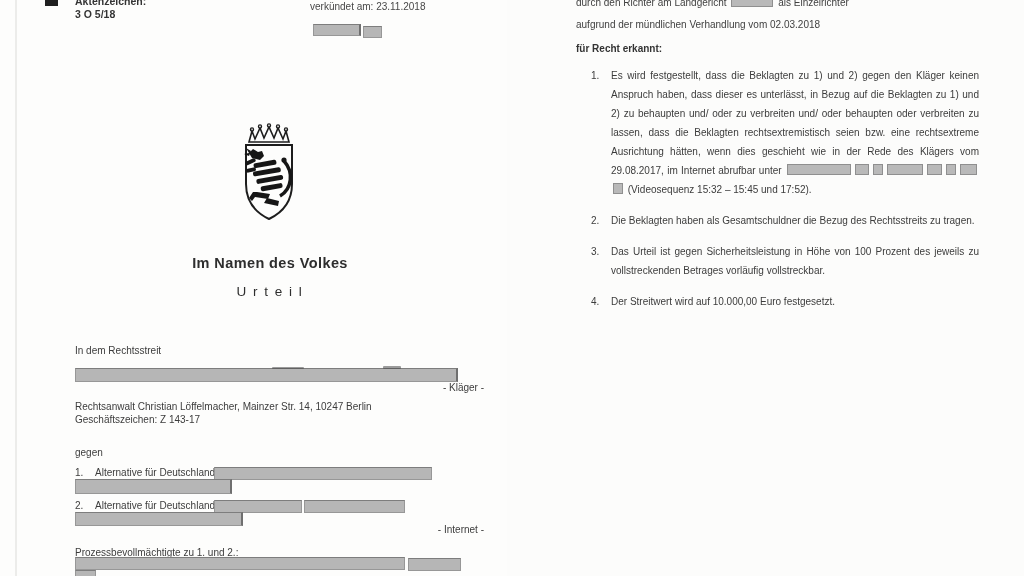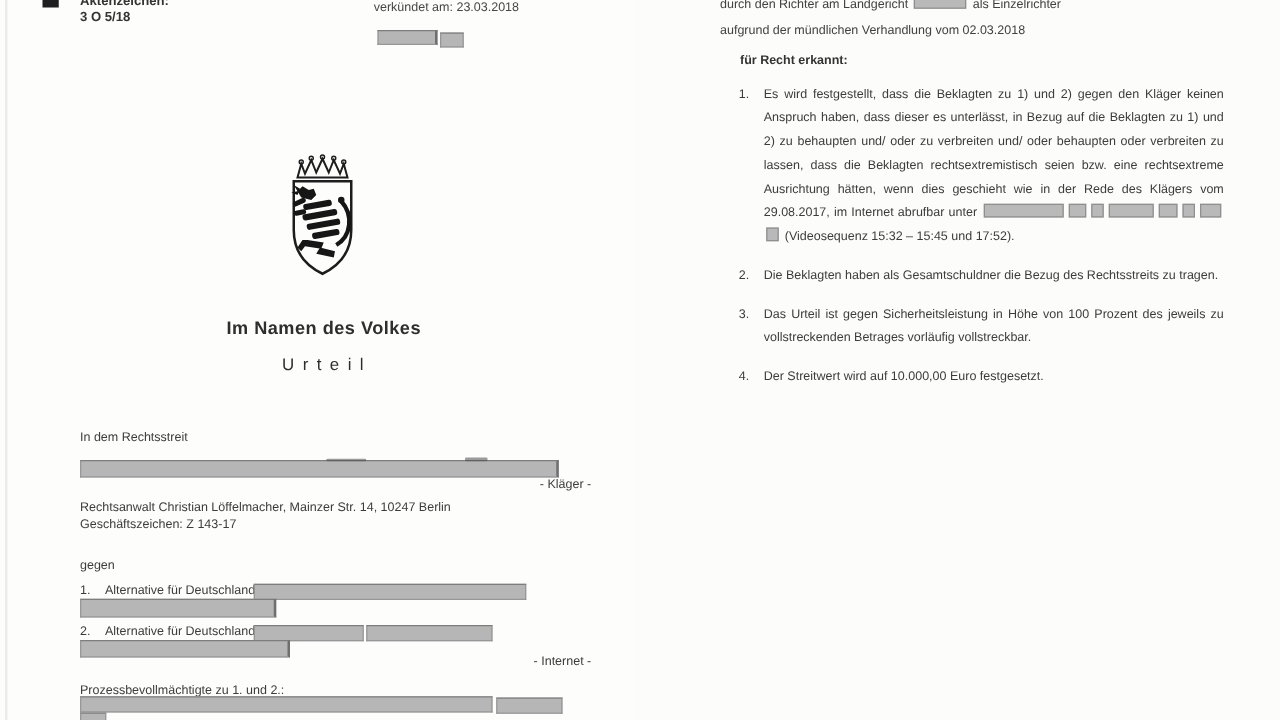--- a/index.html
+++ b/index.html
@@ -1,22 +1,22 @@
 <!DOCTYPE html>
 <html><head>
 <meta charset="utf-8">
 <style>
   html,body{margin:0;padding:0;background:#ffffff;}
   .canvas{position:relative;width:1024px;height:576px;overflow:hidden;
     font-family:"Liberation Sans",sans-serif;color:#3c3c3c;background:#fdfdfc;}
   .page{position:absolute;top:0;height:576px;background:#fdfdfc;}
-  .page-left{left:4px;width:506px;border-left:2px solid #ececea;border-right:1px solid #d9d9d6;padding-left:23px;}
+  .page-left{left:15px;width:506px;border-left:2px solid #ececea;border-right:1px solid #d9d9d6;padding-left:23px;}
   .page-right{left:507px;width:517px;background:#fcfcfb;}
   .abs{position:absolute;}
-  .b{font-weight:bold;margin-left:16px;}
+  .b{font-weight:bold;}
   .t10{font-size:10px;line-height:12.5px;}
   .t10g{font-size:10px;color:#474747;}
   .t11b{font-size:10.5px;font-weight:bold;color:#343434;}
   .title{font-size:14.5px;font-weight:bold;color:#2e2e2e;letter-spacing:.4px;}
   .subtitle{font-size:13.5px;font-weight:normal;color:#2e2e2e;letter-spacing:1.5px;}
   .redact{background:#b6b6b6;border:1px solid #979797;border-top-color:#7d7d7d;}
   .redact.rt{border-right:2px solid #6f6f6f;}
   .ri{display:inline-block;height:9px;background:#b9b9b9;border:1px solid #8f8f8f;
       vertical-align:-1px;margin:0 2px;}
   .smudge{position:absolute;background:#4a4a4a;opacity:.55;border-radius:1px;}
@@ -34,21 +34,21 @@
 
 <div class="canvas">
 
   <div class="page page-left">
 
     <div class="abs" style="left:28px;top:0;width:13px;height:6px;background:#1f1f1f;"></div>
 
     <div class="abs t11b" style="left:58px;top:-5px;">Aktenzeichen:</div>
     <div class="abs t11b" style="left:58px;top:8px;">3 O 5/18</div>
 
-    <div class="abs t10g" style="left:293px;top:1px;">verkündet am: 23.03.2018</div>
+    <div class="abs t10g" style="left:293px;top:1px;">verkündet am: 23.11.2018</div>
     <div class="abs redact rt" style="left:296px;top:24px;width:45px;height:10px;"></div>
     <div class="abs redact" style="left:346px;top:26px;width:17px;height:10px;"></div>
 
     <svg class="crest" width="100" height="112" viewBox="0 0 100 112">
 
       <path d="M29,24 L32,13 L35,21 L40,10 L44,20 L49,9 L54,20 L58,10 L63,21 L66,13 L69,24 Z" fill="#fdfdfc" stroke="#1d1d1d" stroke-width="1.6"></path>
       <circle cx="32" cy="11.5" r="1.6" fill="none" stroke="#1d1d1d" stroke-width="1.2"></circle>
       <circle cx="40" cy="8.5" r="1.6" fill="none" stroke="#1d1d1d" stroke-width="1.2"></circle>
       <circle cx="49" cy="7.5" r="1.6" fill="none" stroke="#1d1d1d" stroke-width="1.2"></circle>
       <circle cx="58" cy="8.5" r="1.6" fill="none" stroke="#1d1d1d" stroke-width="1.2"></circle>

